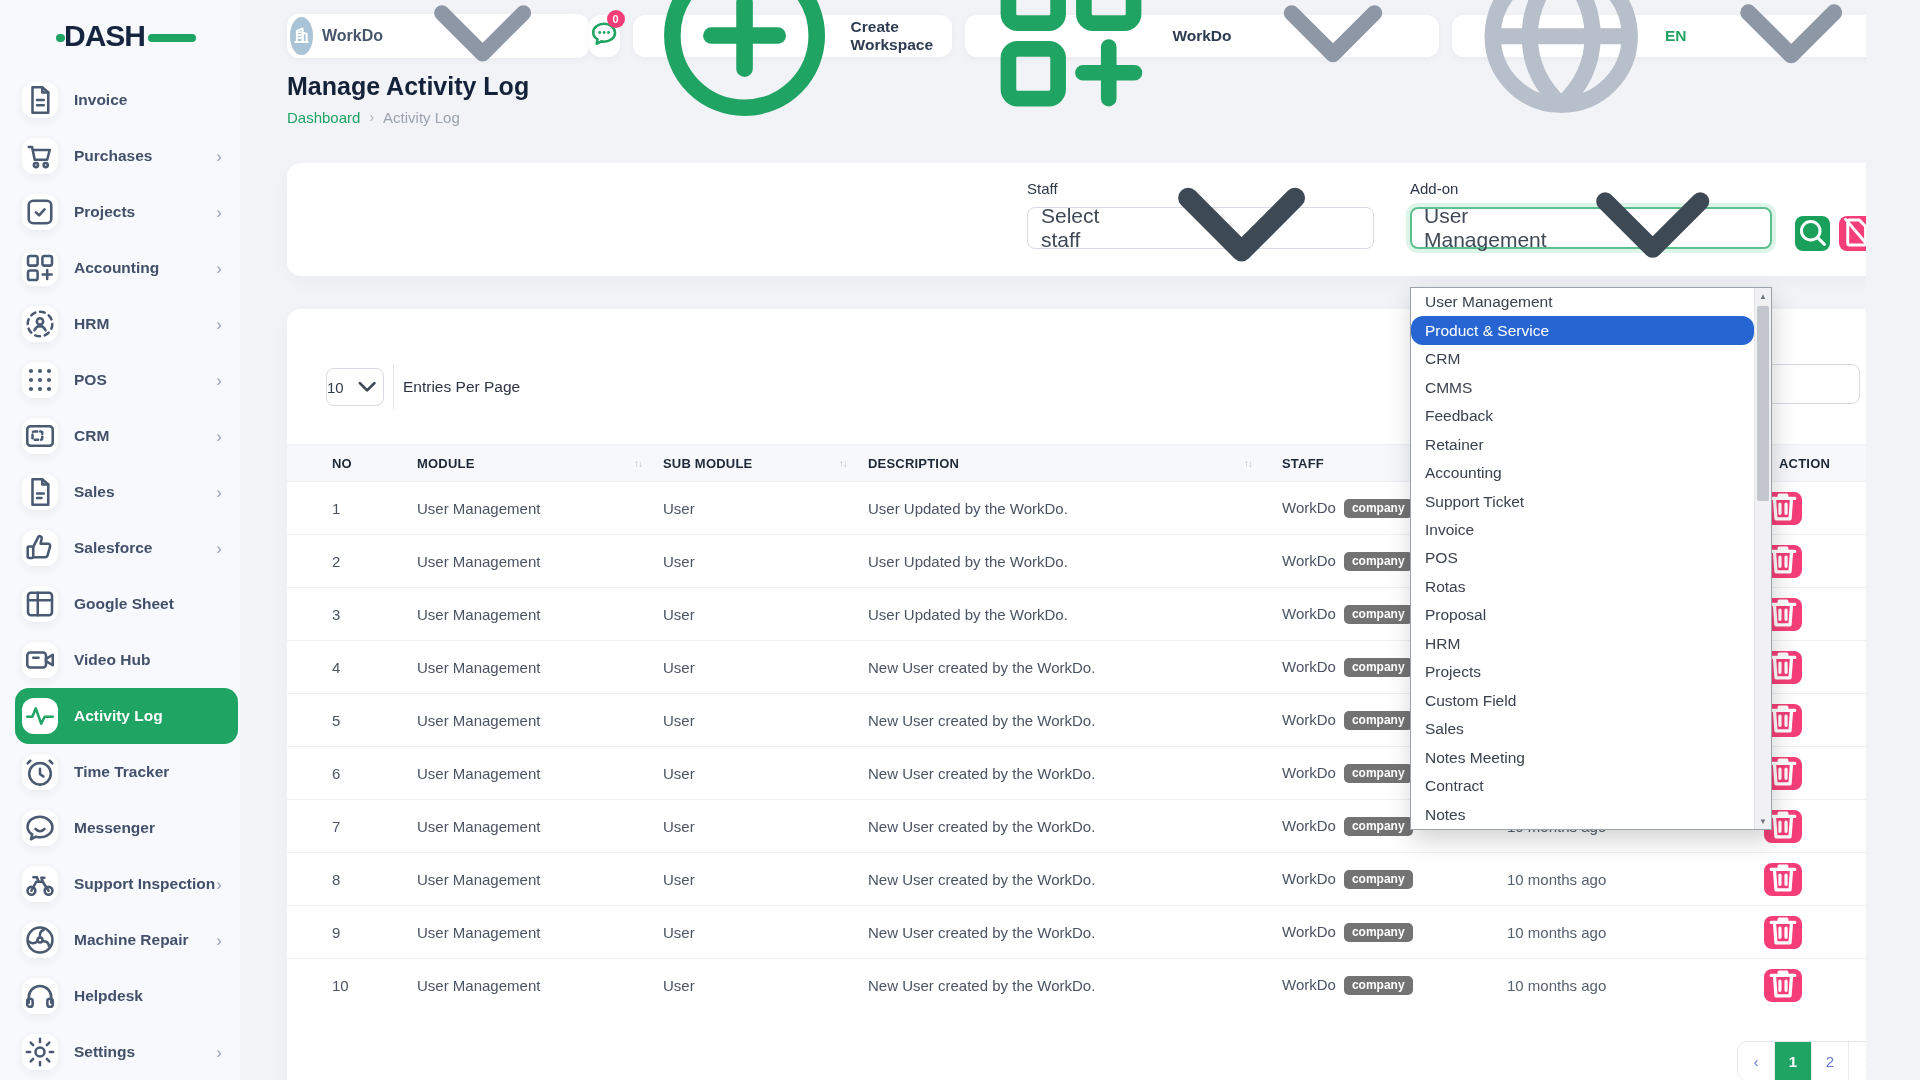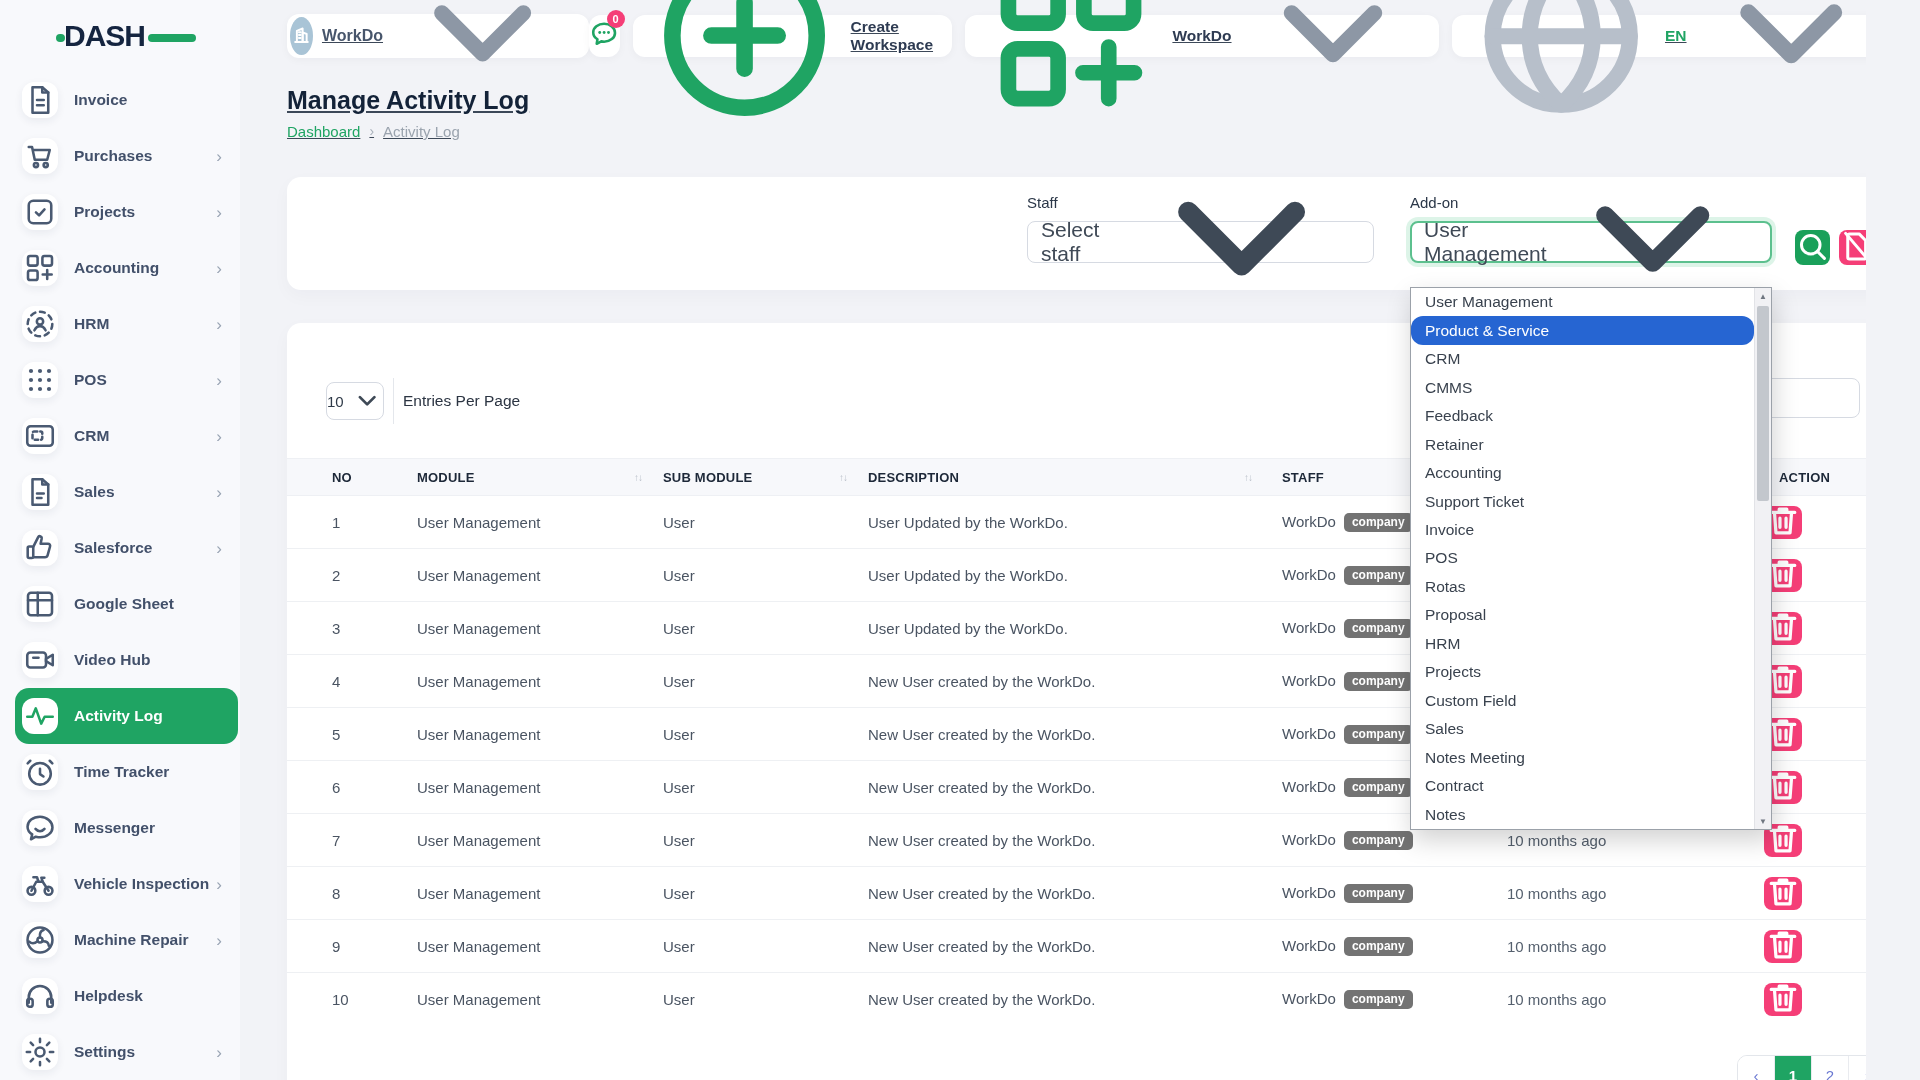--- a/index.html
+++ b/index.html
@@ -1,18 +1,18 @@
 <!DOCTYPE html>
 <html><head>
 <meta charset="utf-8">
 <style>
   * { margin:0; padding:0; box-sizing:border-box; }
   html,body { width:1920px; height:1080px; }
   body { font-family:"Liberation Sans","DejaVu Sans",sans-serif; background:#f2f3f7; color:#3c4858; }
-  .app { position:relative; width:1866px; height:1080px; overflow:hidden; background:#f2f3f7;text-decoration:underline; }
+  .app { position:relative; width:1866px; height:1080px; overflow:hidden; background:#f2f3f7; }
 
   
   .sidebar { position:absolute; left:0; top:0; width:240px; height:1080px; background:#f8f9fc; }
   .logo { position:relative; height:72px; display:flex; align-items:center; padding-left:64px; }
   .logo-text { font-size:30px; font-weight:900; letter-spacing:-1px; color:#152540; }
   .logo-dot { position:absolute; left:56px; top:34px; width:9px; height:8px; border-radius:4px; background:#1FA463; }
   .logo-bar { position:absolute; left:148px; top:34px; width:48px; height:8px; border-radius:4px; background:#1FA463; }
   .menu { padding-left:15px; }
   .sitem { position:relative; height:56px; display:flex; align-items:center; padding-left:7px; margin-right:2px; border-radius:14px; cursor:pointer; }
   .tile { width:36px; height:36px; border-radius:12px; background:#fff; box-shadow:0 3px 8px rgba(25,39,70,.07); display:flex; align-items:center; justify-content:center; color:#4a5a72; flex:0 0 36px; }
@@ -36,21 +36,21 @@
   .topbar-right { margin-left:auto; display:flex; gap:13px; align-items:center; }
   .chat-pill { width:46px; justify-content:center; position:relative; padding:0; }
   .chat-pill .bubble { color:#1FA463; }
   .chat-pill .bubble svg { width:22px; height:22px; }
   .noti-badge { position:absolute; top:-5px; right:-5px; min-width:18px; height:18px; border-radius:9px; background:#F53E77; color:#fff; font-size:11px; font-weight:700; display:flex; align-items:center; justify-content:center; padding:0 4px; }
   .green-ic { color:#1FA463; } .green-ic svg { width:19px; height:19px; display:block; }
   .gray-ic { color:#b7bfca; } .gray-ic svg { width:19px; height:19px; display:block; }
   .pill-label { font-size:15.5px; font-weight:600; color:#2e3b52; }
   .lang-label { font-size:15.5px; font-weight:700; color:#1FA463; }
 
-  .page-head { margin-top:14px; }
+  .page-head { }
   .page-title { font-size:25px; font-weight:700; color:#132238; }
   .breadcrumb { margin-top:8px; display:flex; align-items:flex-start; gap:9px; font-size:15px; }
   .bc-home { color:#1FA463; cursor:pointer; }
   .bc-sep { color:#a8b0ba; font-size:14px; }
   .bc-cur { color:#9aa3ae; }
 
   
   .filter-card { position:relative; margin-top:37px; height:113px; background:#fff; border-radius:14px; box-shadow:0 6px 18px rgba(20,30,60,.03); }
   .fgroup { position:absolute; top:17px; }
   .fgroup.staff { left:740px; width:347px; }
@@ -269,21 +269,21 @@
         </div>
         <div class="sitem">
           <span class="tile">
             <svg viewBox="0 0 24 24" fill="none" stroke="currentColor" stroke-width="1.7" stroke-linecap="round" stroke-linejoin="round" style="width:100%;height:100%">
               <circle cx="6.3" cy="16.5" r="2.6"></circle>
               <circle cx="17.7" cy="16.5" r="2.6"></circle>
               <path d="M6.3 16.5l3.2-6h4.3l3.9 6"></path>
               <path d="M11 10.5l-1-3H7.6M13.8 10.5l-.9-2.7h2"></path>
             </svg>
           </span>
-          <span class="slbl">Vehicle Inspection</span>
+          <span class="slbl">Support Inspection</span>
           <span class="schev">›</span>
         </div>
         <div class="sitem">
           <span class="tile">
             <svg viewBox="0 0 24 24" fill="none" stroke="currentColor" stroke-width="1.7" stroke-linecap="round" stroke-linejoin="round" style="width:100%;height:100%">
               <circle cx="12" cy="12" r="8.3"></circle>
               <circle cx="12" cy="12" r="1.7"></circle>
               <path d="M12 10.3c-.4-2.8.6-4.4 2.4-4.9M13.6 12.9c2.7-.2 4 1 4.3 2.9M10.4 12.9c-2.2 1.7-4.2 1.5-5.6.2"></path>
             </svg>
           </span>

